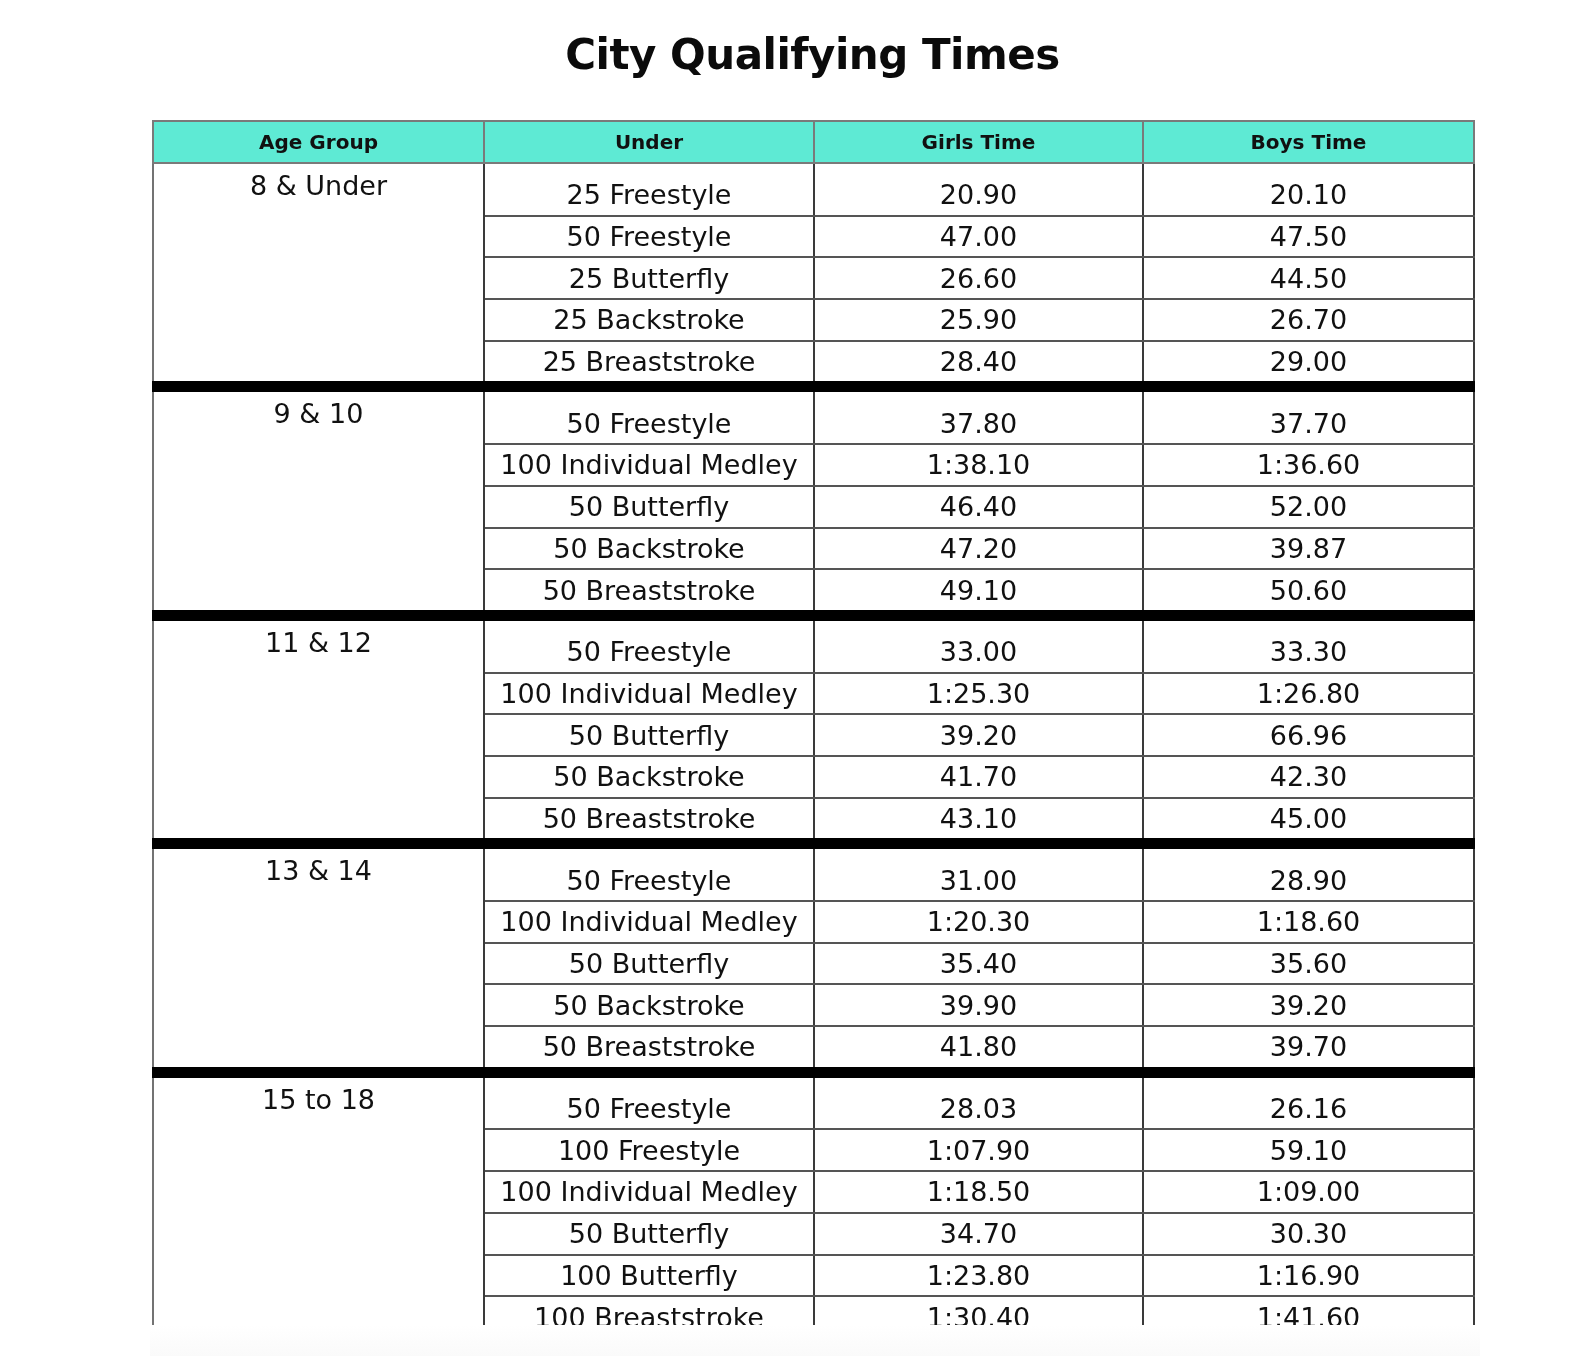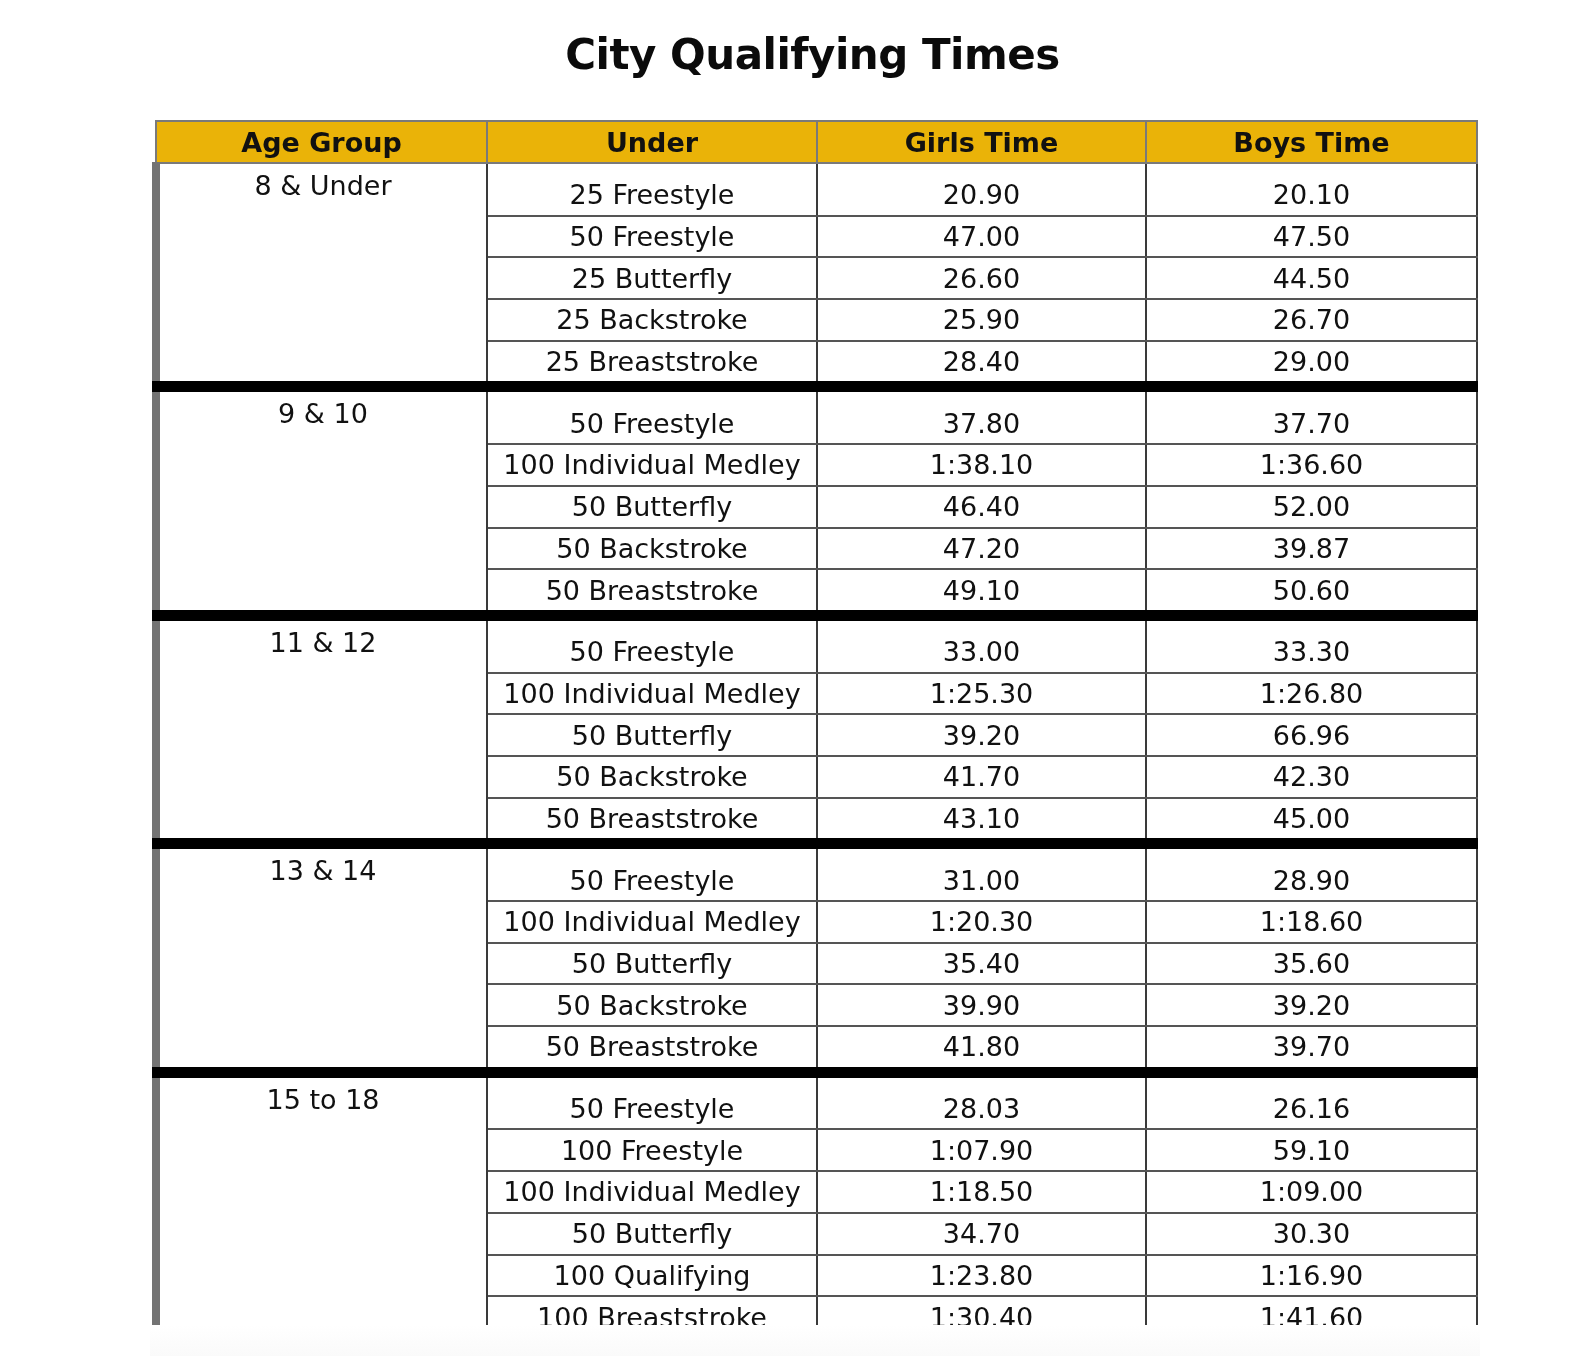--- a/index.html
+++ b/index.html
@@ -15,31 +15,31 @@
     table.times {
       position: absolute; left: 152px; top: 120px; width: 1321px;
       border-collapse: collapse; table-layout: fixed;
       font-family: "DejaVu Sans", "Liberation Sans", sans-serif;
     }
     table.times col.c1 { width: 331px; }
     table.times col.c2 { width: 330px; }
     table.times col.c3 { width: 329px; }
     table.times col.c4 { width: 331px; }
     table.times th {
-      background: #eab308; height: 40px; font-size: 27px; font-weight: bold;
+      background: #5eead4; height: 40px; font-size: 20px; font-weight: bold;
       border: 2px solid #7a7a7a; text-align: center; padding: 0; color: #111;
     }
     table.times td {
       height: 39.7px; font-size: 27px; text-align: center; padding: 0;
       border-left: 2px solid #3a3a3a; border-right: 2px solid #3a3a3a;
       border-top: 2px solid #555; border-bottom: 2px solid #555; color: #111;
       white-space: nowrap;
     }
     table.times td.age {
-      vertical-align: top; padding-top: 4px; border-left: 8px solid #737373;
+      vertical-align: top; padding-top: 4px; border-left: 2px solid #737373;
     }
     table.times tr.group-start td { border-top: 11px solid #000; }
     table.times tr.first-group td { border-top: 2px solid #7a7a7a; }
     table.times tr.group-start td { padding-top: 11px; }
     table.times tr.group-start td.age { padding-top: 6px; }
     .fade {
       position: absolute; left: 150px; top: 1325px; width: 1330px; height: 31px;
       background: linear-gradient(#ffffff, #fafafa);
     }
   </style>
@@ -188,21 +188,21 @@
       <td>100 Individual Medley</td>
       <td>1:18.50</td>
       <td>1:09.00</td>
     </tr>
     <tr>
       <td>50 Butterfly</td>
       <td>34.70</td>
       <td>30.30</td>
     </tr>
     <tr>
-      <td>100 Qualifying</td>
+      <td>100 Butterfly</td>
       <td>1:23.80</td>
       <td>1:16.90</td>
     </tr>
     <tr>
       <td>100 Breaststroke</td>
       <td>1:30.40</td>
       <td>1:41.60</td>
     </tr>
   </tbody>
 </table>

